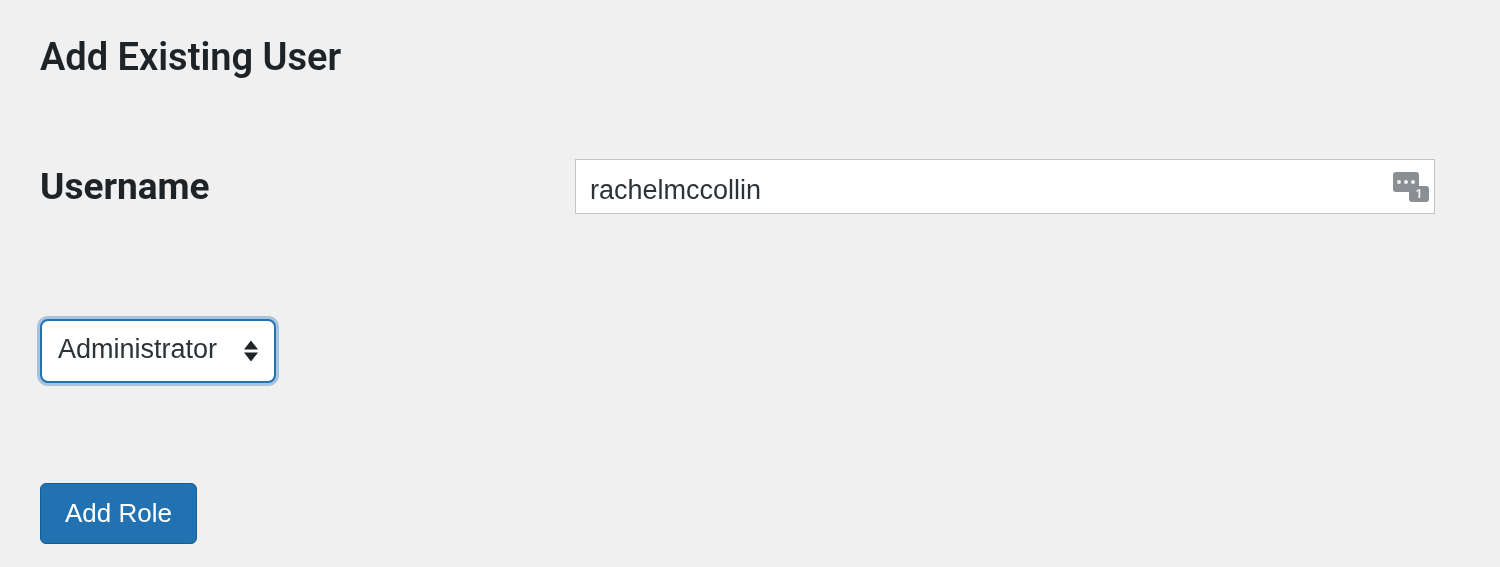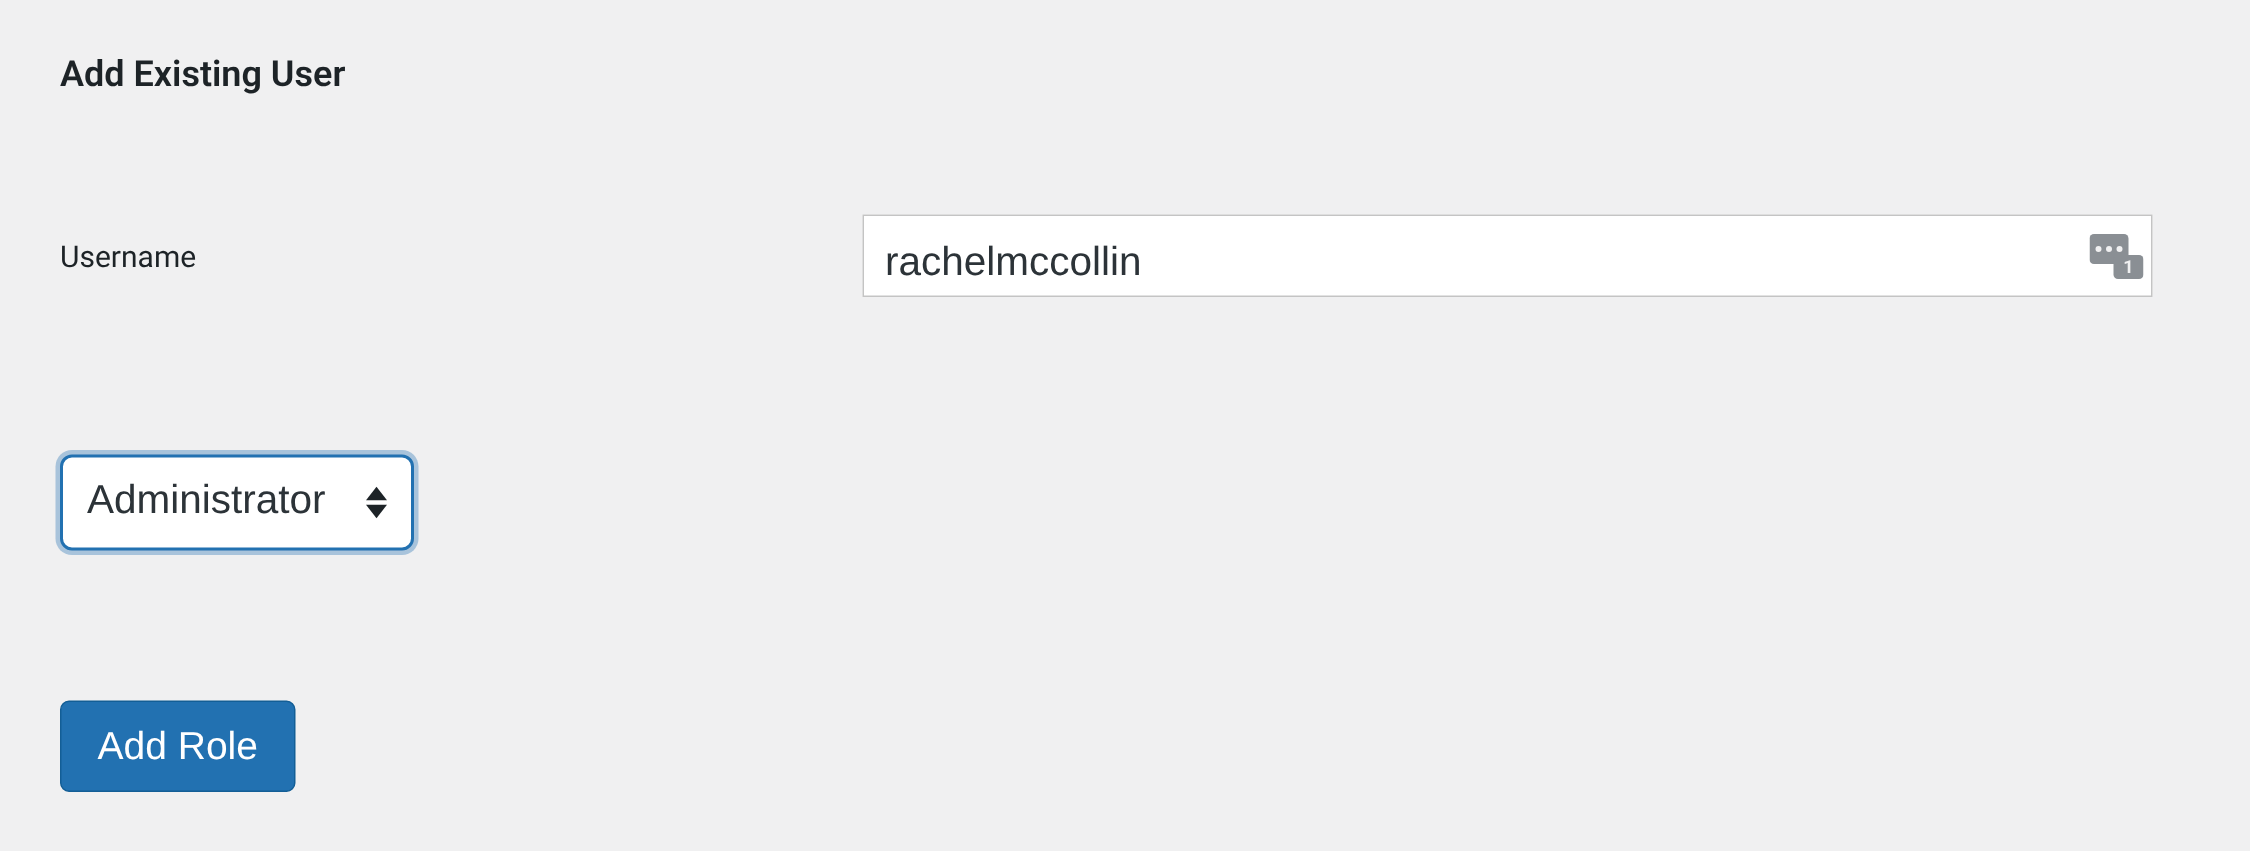--- a/index.html
+++ b/index.html
@@ -9,37 +9,37 @@
     }
     body {
       font-family: -apple-system, BlinkMacSystemFont, "Segoe UI", Roboto, Helvetica, Arial, sans-serif;
       background: #f0f0f1;
       padding: 35px 40px;
       width: 1500px;
       height: 567px;
       color: #1d2327;
     }
     h1.page-title {
-      font-size: 24px;
+      font-size: 38px;
       font-weight: 600;
       color: #1d2327;
       margin-bottom: 80px;
     }
     .form-row {
       display: flex;
       align-items: center;
       margin-bottom: 105px;
     }
     .form-row.role-row {
       margin-bottom: 100px;
     }
     .form-label {
       width: 535px;
-      font-size: 20px;
-      font-weight: 400;
+      font-size: 37px;
+      font-weight: 700;
       color: #1d2327;
     }
     .text-input-wrap {
       position: relative;
       flex: 1;
       max-width: 860px;
     }
     .text-input {
       width: 100%;
       height: 55px;

